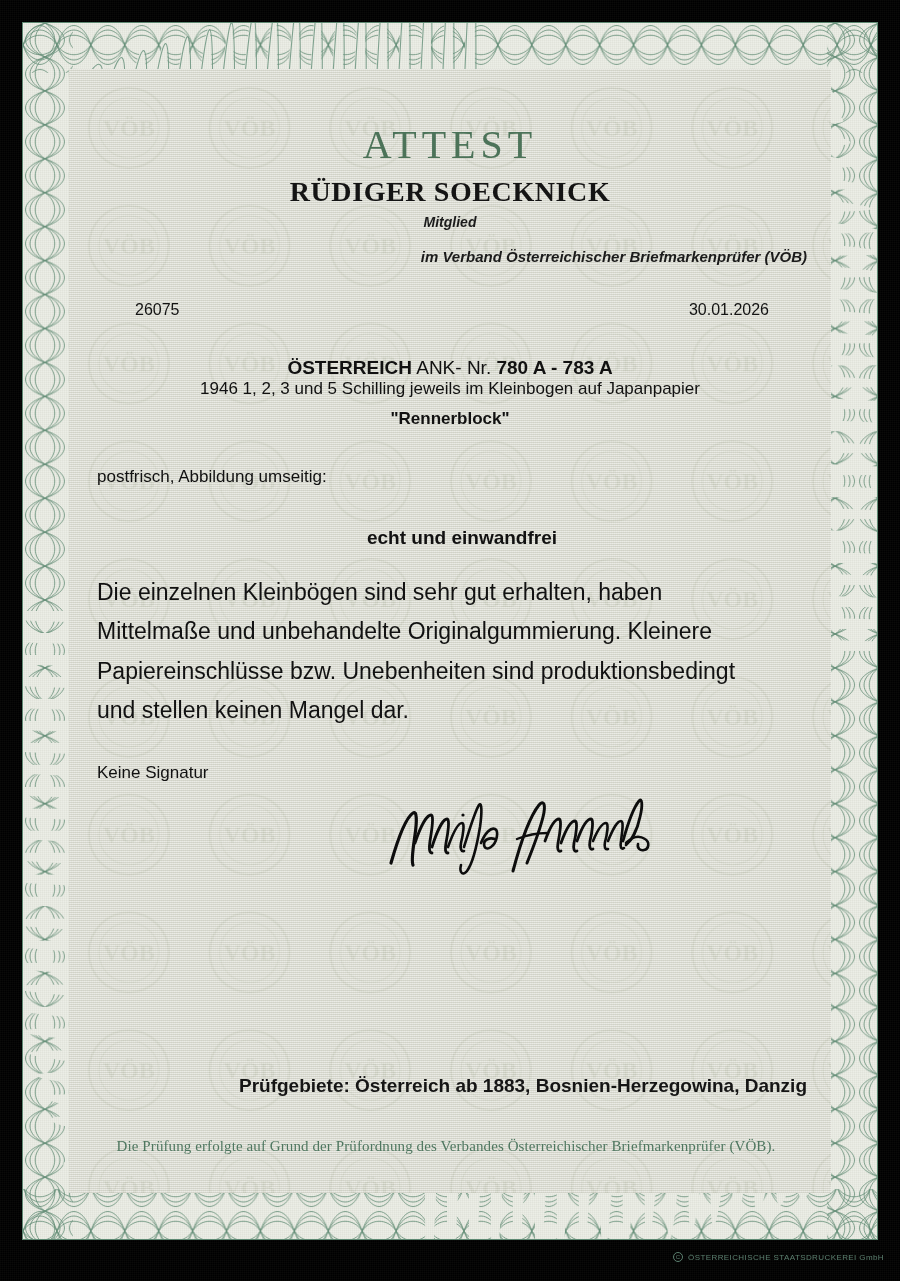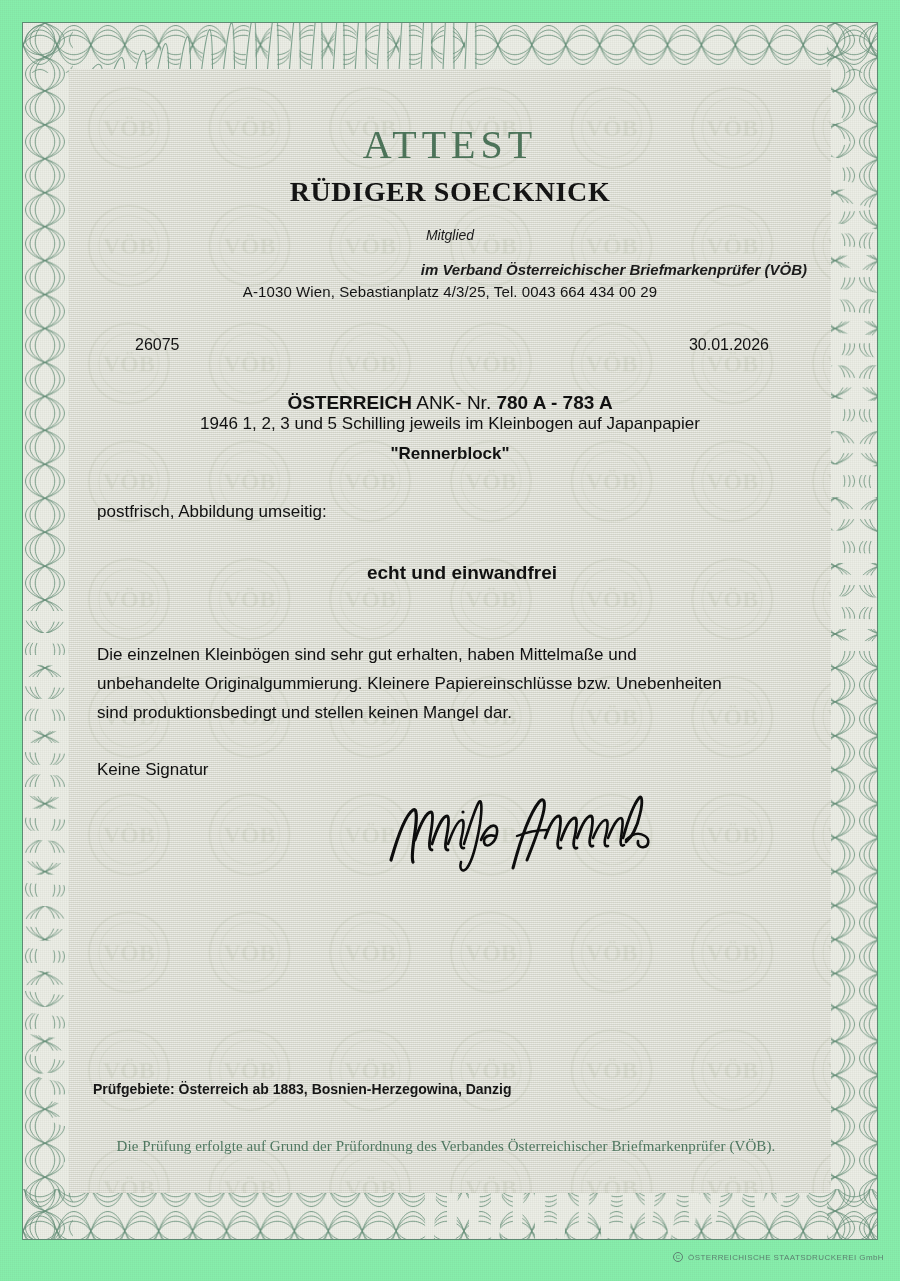--- a/index.html
+++ b/index.html
@@ -8,21 +8,21 @@
     background:#f6f6f3;
     font-family:"Liberation Sans", sans-serif;
     overflow:hidden;
     position:relative;
   }
 
   
   #page{
     position:absolute;inset:0;
     width:900px;height:1281px;
-    background:#86efac;
+    background:#000000;
   }
 
   
   #page::after{
     content:"";position:absolute;inset:0;pointer-events:none;
     background-image:
       repeating-linear-gradient(0deg, rgba(120,125,110,.055) 0 1px, rgba(255,255,255,0) 1px 2px),
       repeating-linear-gradient(90deg, rgba(120,125,110,.05) 0 1px, rgba(255,255,255,0) 1px 2px);
     opacity:.85;
   }
@@ -88,24 +88,24 @@
     font-weight:bold;
     font-size:28px;
     letter-spacing:.6px;
     color:#141414;
     margin-top:12px;
     line-height:1.1;
   }
   .mitglied{
     text-align:center;
     font-style:italic;
-    font-weight:normal;
+    font-weight:bold;
     font-size:14px;
     color:#1b1b1b;
-    margin-top:19px;
+    margin-top:6px;
   }
   .verband{
     text-align:right;
     font-style:italic;
     font-weight:bold;
     font-size:15px;
     color:#1b1b1b;
     margin-top:18px;
   }
   .address{
@@ -157,23 +157,23 @@
   .verdict{
     text-align:center;
     margin-top:40px;
     font-size:19px;
     font-weight:bold;
     color:#111;
     padding-left:24px;
   }
 
   .body-par{
-    margin-top:56px;
+    margin-top:24px;
     padding-left:4px;
-    font-size:17px;
+    font-size:23px;
     line-height:1.72;
     color:#111;
     max-width:640px;
   }
 
   .signature-note{
     margin-top:32px;
     padding-left:4px;
     font-size:17px;
     color:#111;
@@ -186,22 +186,22 @@
   }
   .sig-wrap svg{
     position:absolute;
     left:292px;top:6px;
   }
 
   .pruefgebiete{
     position:absolute;
     left:0;right:0;
     bottom:84px;
-    text-align:left;
-    font-size:14px;
+    text-align:right;
+    font-size:19px;
     font-weight:bold;
     color:#151515;
   }
   .pruefung-note{
     position:absolute;
     left:0;right:8px;
     bottom:26px;
     text-align:center;
     font-family:"Liberation Serif", serif;
     font-size:15px;
@@ -331,21 +331,20 @@
     <div class="content">
 
       <div class="attest">ATTEST</div>
 
       <div class="prufer-name">RÜDIGER SOECKNICK</div>
 
       <div class="mitglied">Mitglied</div>
 
       <div class="verband">im Verband Österreichischer Briefmarkenprüfer (VÖB)</div>
 
-      <div class="address">A-1030 Wien, Sebastianplatz 4/3/25, Tel. 0043 664 434 00 29</div>
 
       <div class="refrow">
         <span>26075</span>
         <span>30.01.2026</span>
       </div>
 
       <div class="country-line">
         <span class="b">ÖSTERREICH</span>
         <span class="r">ANK- Nr.</span>
         <span class="b">780 A - 783 A</span>

